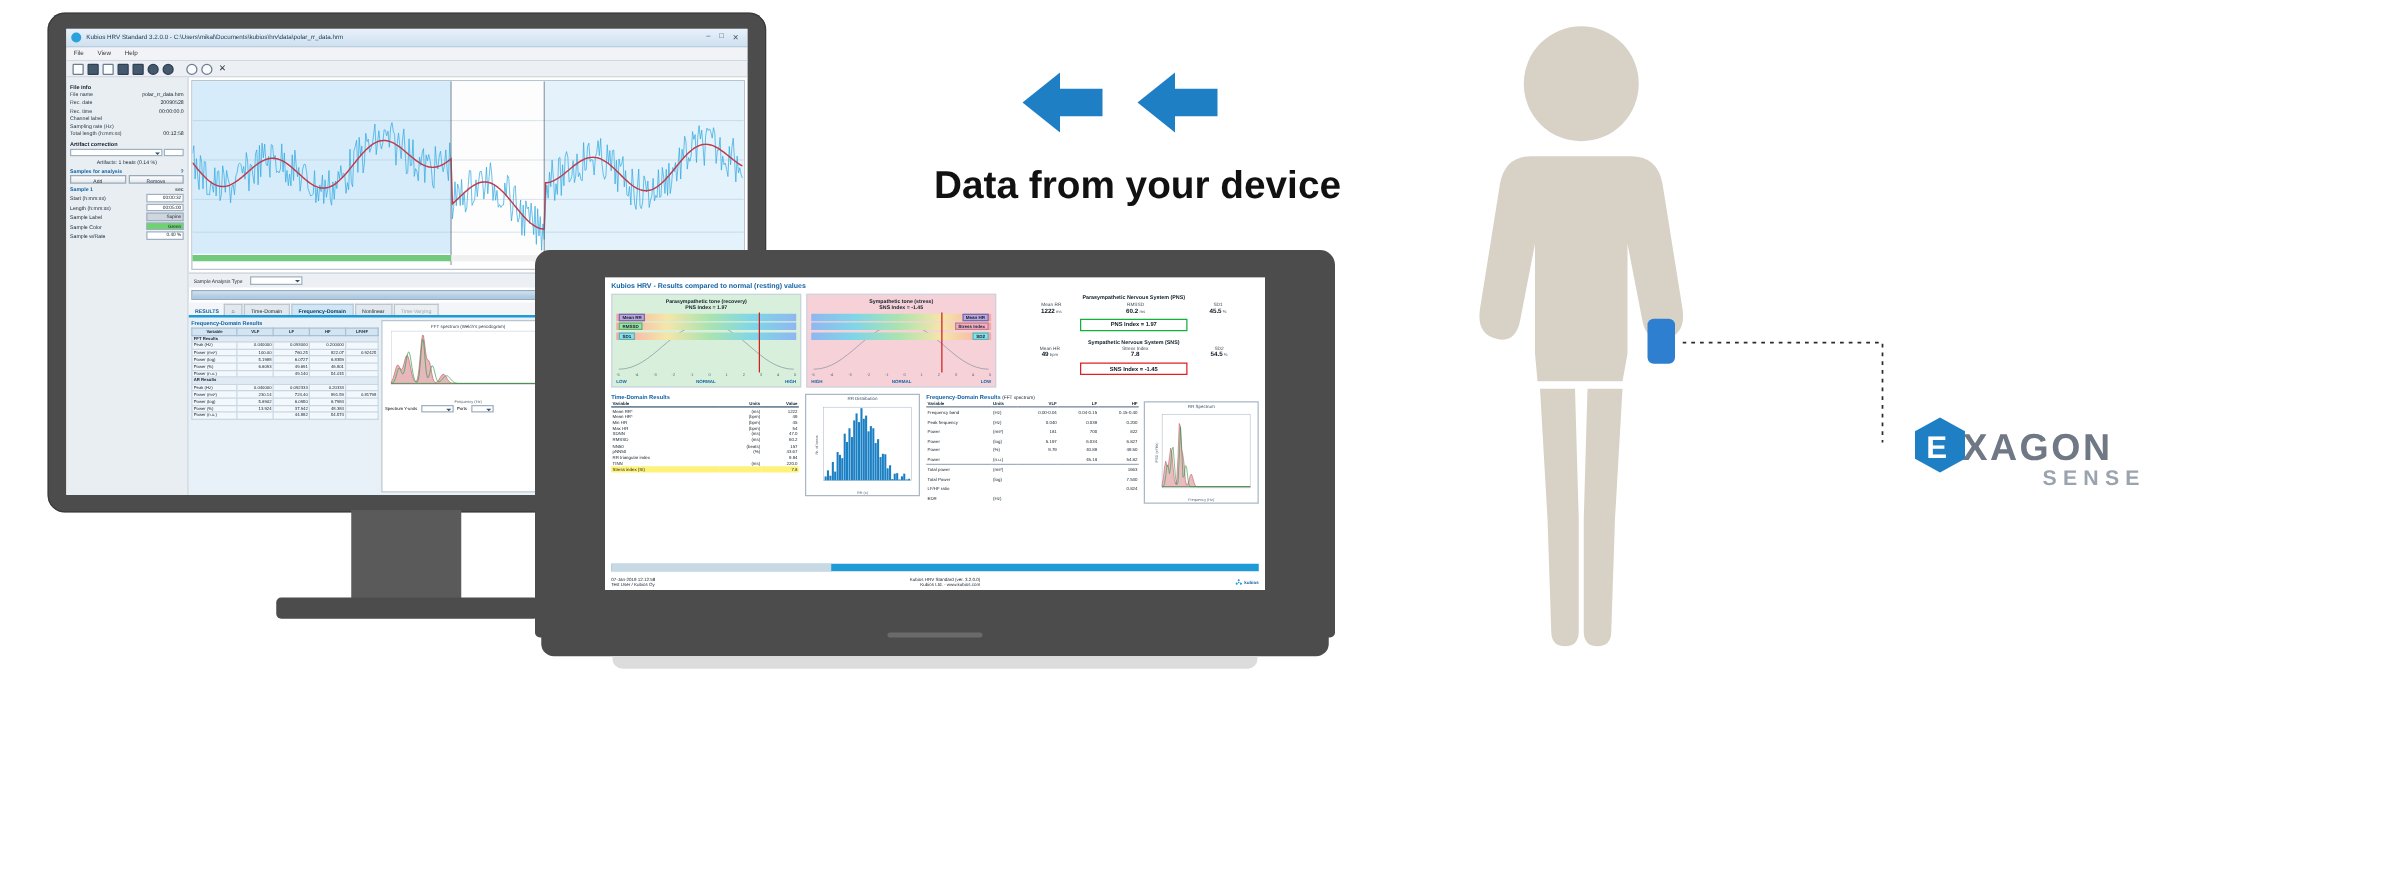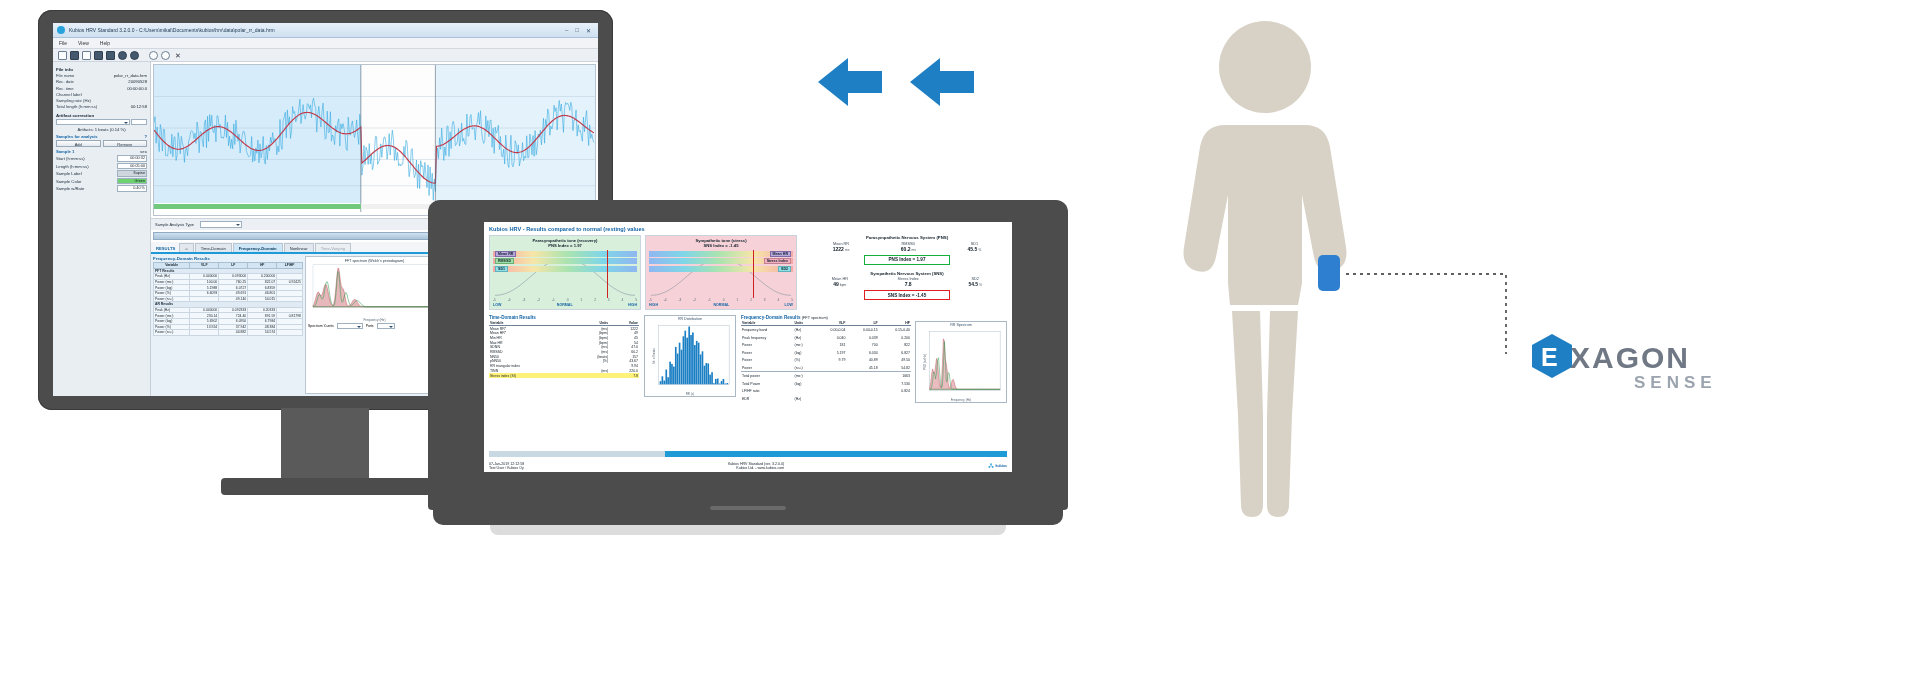--- a/index.html
+++ b/index.html
@@ -888,20 +888,21 @@
 
   <div class="arrows">
     <svg viewBox="0 0 200 60" width="200" height="60">
       <g fill="#1f7fc4">
         <path d="M8,30 L38,6 L38,19 L72,19 L72,41 L38,41 L38,54 Z"></path>
         <path d="M100,30 L130,6 L130,19 L164,19 L164,41 L130,41 L130,54 Z"></path>
       </g>
     </svg>
   </div>
 
+  <div class="caption">Data from your device</div>
 
   <div class="person">
     <svg viewBox="0 0 270 520" width="270" height="520">
       <g fill="#d8d2c6">
         <circle cx="135" cy="52" r="46"></circle>
         <path d="M95,110 L175,110 Q196,110 200,132 L216,232 Q219,252 203,256 Q188,260 184,242 L172,180 L172,268 L168,290 L100,290 L98,268 L98,180 L86,242 Q82,260 67,256 Q51,252 54,232 L70,132 Q74,110 95,110 Z"></path>
         <path d="M102,296 L130,296 L133,400 L133,490 Q133,502 122,502 Q111,502 111,490 L108,400 Z"></path>
         <path d="M140,296 L168,296 L162,400 L159,490 Q159,502 148,502 Q137,502 137,490 L137,400 Z"></path>
       </g>
     </svg>

